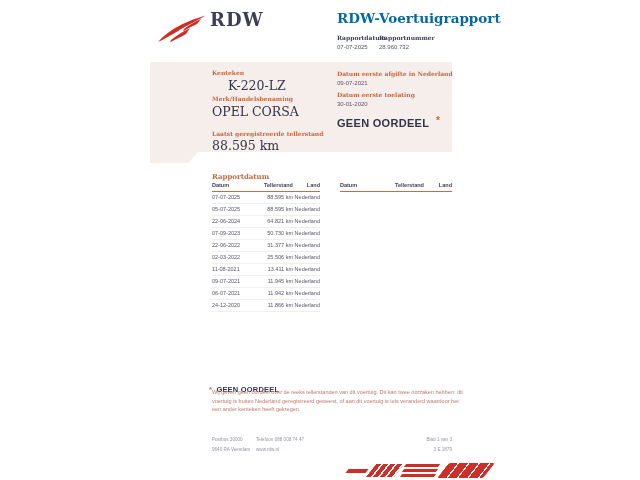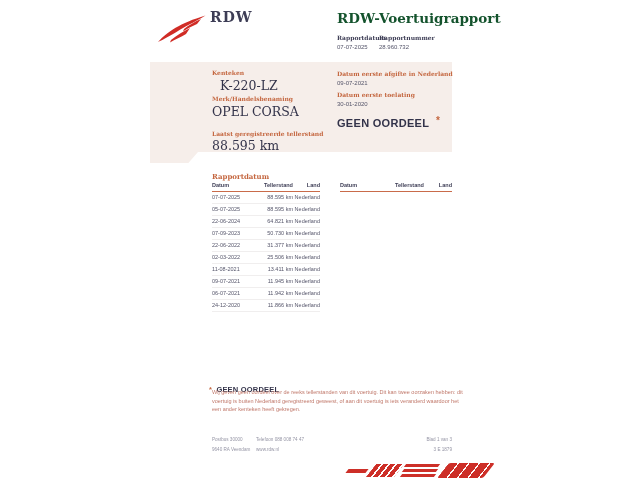--- a/index.html
+++ b/index.html
@@ -1,22 +1,22 @@
 <!DOCTYPE html>
 <html><head>
 <meta charset="utf-8">
 <style>
   html,body{margin:0;padding:0;background:#ffffff;}
   .page{position:relative;width:640px;height:480px;background:#ffffff;overflow:hidden;
         font-family:"Liberation Sans",sans-serif;color:#55556a;}
   .abs{position:absolute;}
 
   
-  .wordmark{font-family:"DejaVu Serif",serif;font-weight:bold;font-size:14px;color:#3d3d55;letter-spacing:1px;}
-  .doc-title{font-family:"DejaVu Serif",serif;font-weight:bold;font-size:13.5px;color:#14532d;}
+  .wordmark{font-family:"DejaVu Serif",serif;font-weight:bold;font-size:18px;color:#3d3d55;letter-spacing:1px;}
+  .doc-title{font-family:"DejaVu Serif",serif;font-weight:bold;font-size:13.5px;color:#0369a1;}
   .meta-label{font-family:"DejaVu Serif",serif;font-weight:bold;font-size:6px;color:#3d3d55;}
   .meta-value{font-size:6px;color:#55556a;margin-top:2px;}
 
   
   .band{background:#f6eeea;}
   .band-step{background:#f6eeea;clip-path:polygon(0 0,100% 0,80% 100%,0 100%);}
   .f-label{font-family:"DejaVu Serif",serif;font-weight:bold;font-size:6px;color:#c4663f;}
   .f-value{font-family:"DejaVu Serif",serif;font-size:12.5px;color:#33334a;margin-top:1px;}
   .s-value{font-size:6px;color:#55556a;margin-top:2px;}
   .verdict{font-weight:bold;font-size:11px;color:#33334a;letter-spacing:.3px;}
@@ -65,21 +65,21 @@
 
   <span class="abs meta-label" style="left:337px;top:34px;">Rapportdatum</span>
   <span class="abs meta-value" style="left:337px;top:42px;">07-07-2025</span>
   <span class="abs meta-label" style="left:379px;top:34px;">Rapportnummer</span>
   <span class="abs meta-value" style="left:379px;top:42px;">28.960.732</span>
 
   <div class="abs band" style="left:150px;top:62px;width:302px;height:90px;"></div>
   <div class="abs band-step" style="left:150px;top:152px;width:48px;height:11px;"></div>
 
   <span class="abs f-label" style="left:212px;top:69px;">Kenteken</span>
-  <span class="abs f-value" style="left:220px;top:77px;">K-220-LZ</span>
+  <span class="abs f-value" style="left:228px;top:77px;">K-220-LZ</span>
 
   <span class="abs f-label" style="left:212px;top:95px;">Merk/Handelsbenaming</span>
   <span class="abs f-value" style="left:212px;top:103px;">OPEL CORSA</span>
 
   <span class="abs f-label" style="left:212px;top:130px;">Laatst geregistreerde tellerstand</span>
   <span class="abs f-value" style="left:212px;top:137px;">88.595 km</span>
 
   <span class="abs f-label" style="left:337px;top:70px;">Datum eerste afgifte in Nederland</span>
   <span class="abs s-value" style="left:337px;top:78px;">09-07-2021</span>
 

